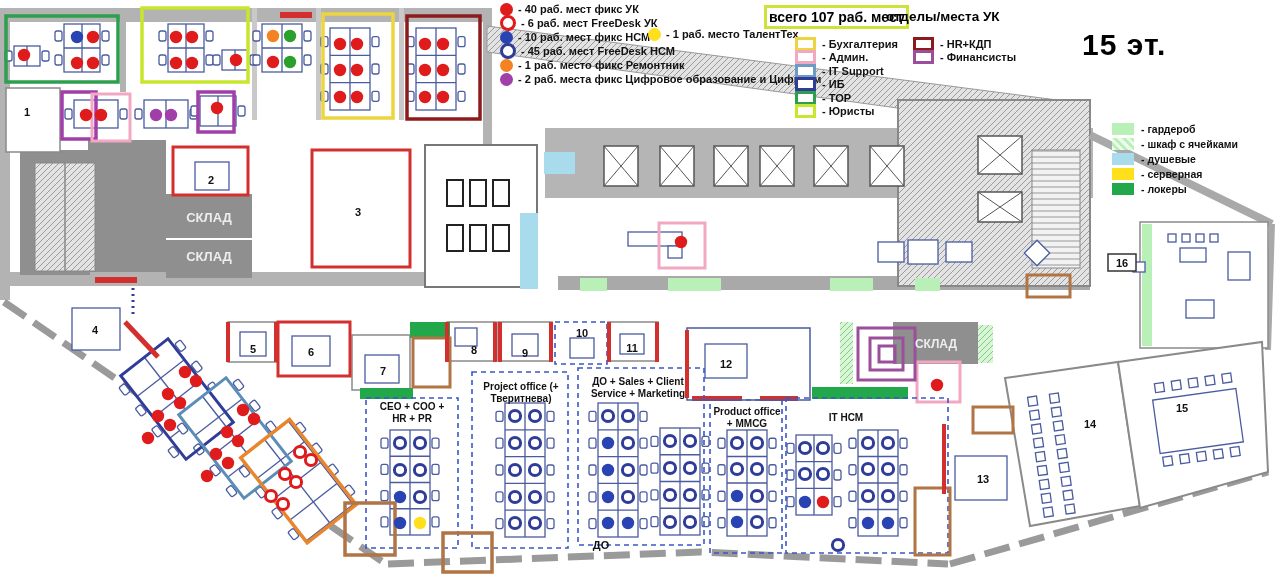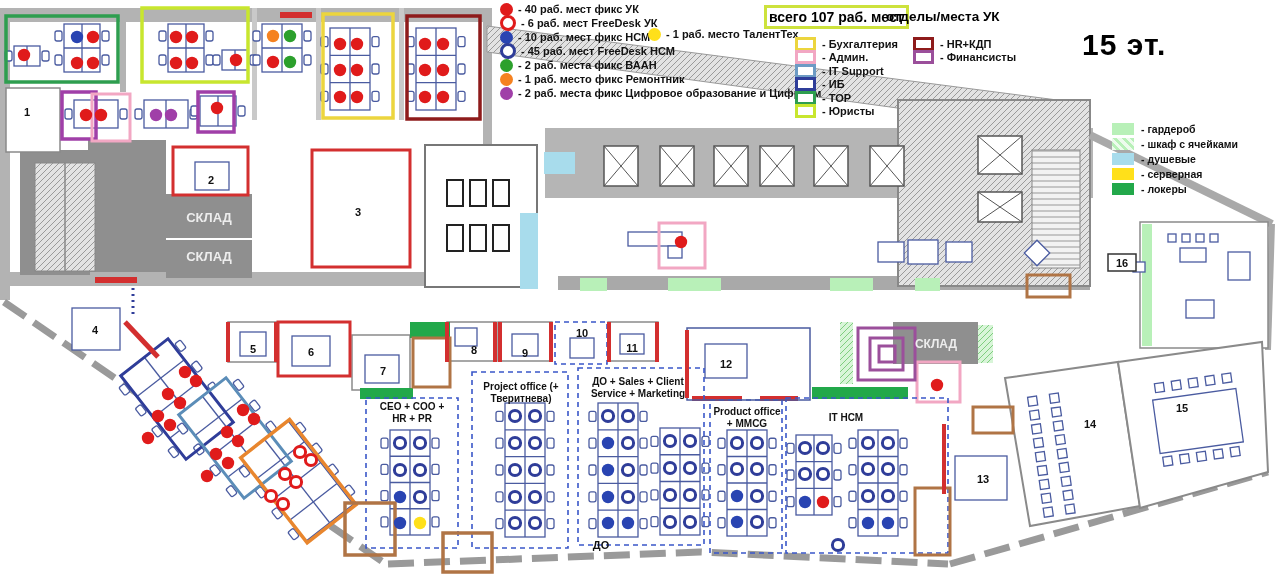--- a/index.html
+++ b/index.html
@@ -643,24 +643,20 @@
       </div>
     <div class="lrow">
       <span class="sw-dot" style="background-color: rgb(41, 68, 178);"></span>
       <span>- 10 раб. мест фикс НСМ</span>
       </div>
     <div class="lrow">
       <span class="sw-dot-open" style="border-color: rgb(47, 61, 153);"></span>
       <span>- 45 раб. мест FreeDesk НСМ</span>
       </div>
     <div class="lrow">
-      <span class="sw-dot" style="background-color: rgb(44, 160, 44);"></span>
-      <span>- 2 раб. места фикс ВААН</span>
-      </div>
-    <div class="lrow">
       <span class="sw-dot" style="background-color: rgb(245, 130, 32);"></span>
       <span>- 1 раб. место фикс Ремонтник</span>
       </div>
     <div class="lrow">
       <span class="sw-dot" style="background-color: rgb(160, 63, 168);"></span>
       <span>- 2 раб. места фикс Цифровое образование и Цифриум</span>
       </div>
   </div>
 
   <div class="legend" style="left:648px;top:27px;">

